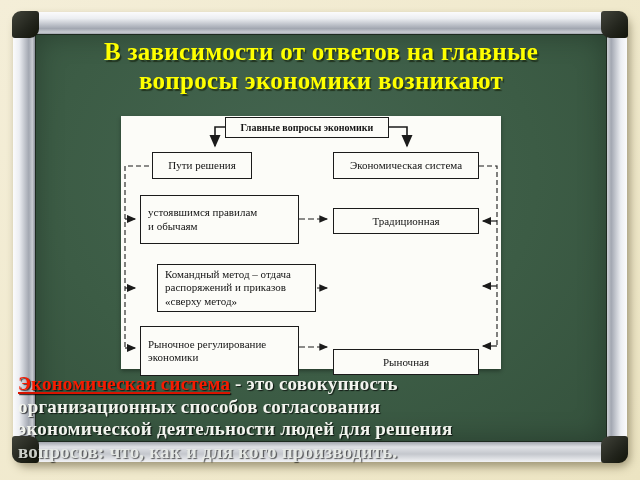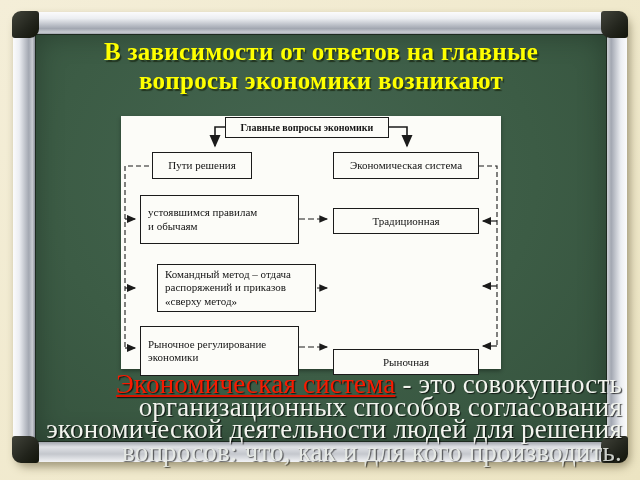--- a/index.html
+++ b/index.html
@@ -52,21 +52,21 @@
   .dbox {
     position:absolute; border:1px solid #1b1b1b; background:#fcfcf8;
     display:flex; flex-direction:column; align-items:center; justify-content:center;
     text-align:center; line-height:13px;
   }
   .dbox.main { font-weight:bold; font-size:10px;justify-content:center; }
   .dbox.method { align-items:flex-start; text-align:left; padding-left:7px; line-height:13.5px; }
   
   .definition {
     position:absolute; left:18px; top:373px; width:604px; z-index:6;
-    text-align:right; font-weight:normal; font-size:27px; line-height:22.5px;
+    text-align:left; font-weight:bold; font-size:19px; line-height:22.5px;
     letter-spacing:0.2px; color:#f2f4ee; text-shadow:1.2px 1.2px 1px rgba(0,0,0,0.7);
   }
   .def-term {
     color:#f81a00; text-decoration:underline; text-decoration-color:#d81400;
     text-decoration-thickness:2px; text-underline-offset:2px;
   }
   .def-l4 { color:#e9ece7; opacity:0.85; }
 </style>
 </head>
 <body>

